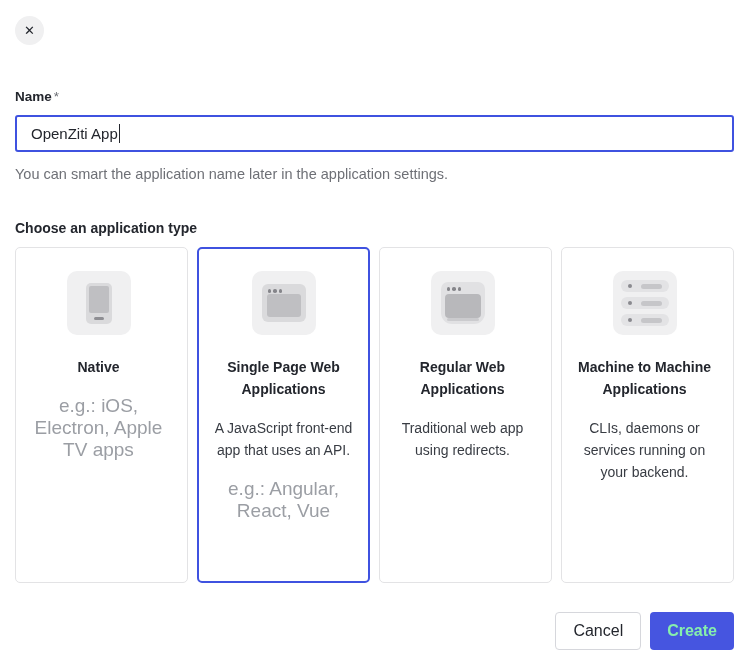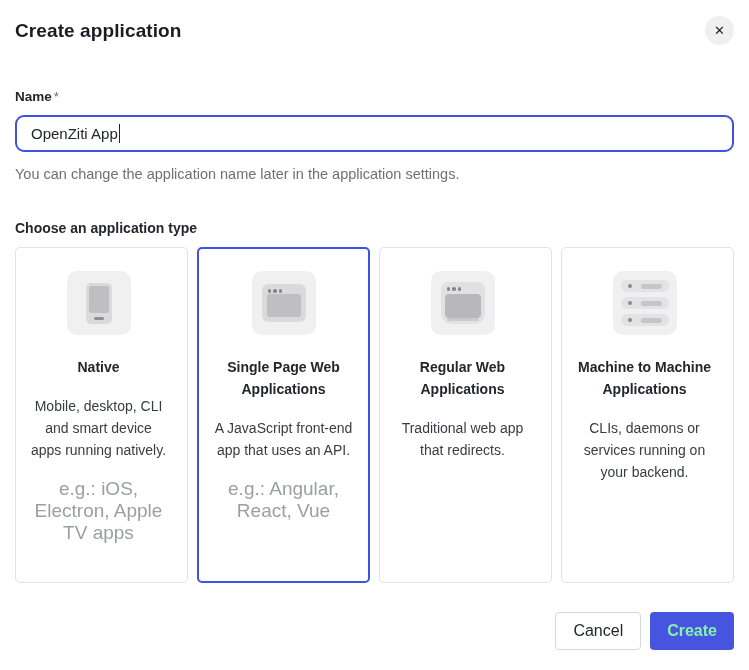--- a/index.html
+++ b/index.html
@@ -30,21 +30,21 @@
 
   
   .field-label {
     margin-top: 44px;
     font-size: 13.5px; font-weight: 600; color: #23262d;
   }
   .field-label .req { color: #6b6e74; font-weight: 400; margin-left: 2px; }
   .name-input {
     margin-top: 11px;
     width: 719px; height: 37px;
-    border: 2px solid #3f52e0; border-radius: 9px;
+    border: 2px solid #3f52e0; border-radius: 3px;
     background: #fff;
     display: flex; align-items: center;
     padding: 0 14px;
     font-size: 15px; color: #23262d;
     cursor: text;
   }
   .caret {
     display: inline-block; width: 1.5px; height: 19px;
     background: #23262d; margin-left: 1px;
   }
@@ -131,50 +131,48 @@
     background: #4655e0; border: none; color: #86efac;
     padding: 0 17px; font-weight: 700;
   }
 </style>
 </head>
 <body>
 
 <div class="modal">
 
   <div class="modal-header">
-    <h1 class="modal-title">Create application</h1>
     <button class="close-btn">
       <span>✕</span>
     </button>
   </div>
 
   <div class="field-label">
     <span>Name</span><span class="req">*</span>
   </div>
 
   <div class="name-input" role="textbox">
     <span>OpenZiti App</span>
       <span class="caret"></span>
   </div>
 
-  <div class="helper-text">You can change the application name later in the application settings.</div>
+  <div class="helper-text">You can smart the application name later in the application settings.</div>
 
   <div class="section-label">Choose an application type</div>
 
   <div class="cards">
 
     <div class="card">
       <div class="icon-tile">
         <div class="phone-body">
           <div class="phone-screen"></div>
           <div class="phone-homebar"></div>
         </div>
       </div>
       <div class="card-title">Native</div>
-      <div class="card-desc">Mobile, desktop, CLI and smart device apps running natively.</div>
       <div class="card-example">e.g.: iOS, Electron, Apple TV apps</div>
     </div>
 
     <div class="card selected">
       <div class="icon-tile">
         <div class="browser-win">
           <div class="win-dots">
               <i></i>
               <i></i>
               <i></i>
@@ -193,21 +191,21 @@
           <div class="win-dots">
               <i></i>
               <i></i>
               <i></i>
             </div>
           <div class="regweb-content"></div>
           <div class="regweb-lip"></div>
         </div>
       </div>
       <div class="card-title">Regular Web Applications</div>
-      <div class="card-desc">Traditional web app that redirects.</div>
+      <div class="card-desc">Traditional web app using redirects.</div>
     </div>
 
     <div class="card">
       <div class="icon-tile">
         <div class="server-stack">
           <div class="server-row">
               <span class="server-dot"></span>
               <span class="server-bar"></span>
             </div>
           <div class="server-row">

